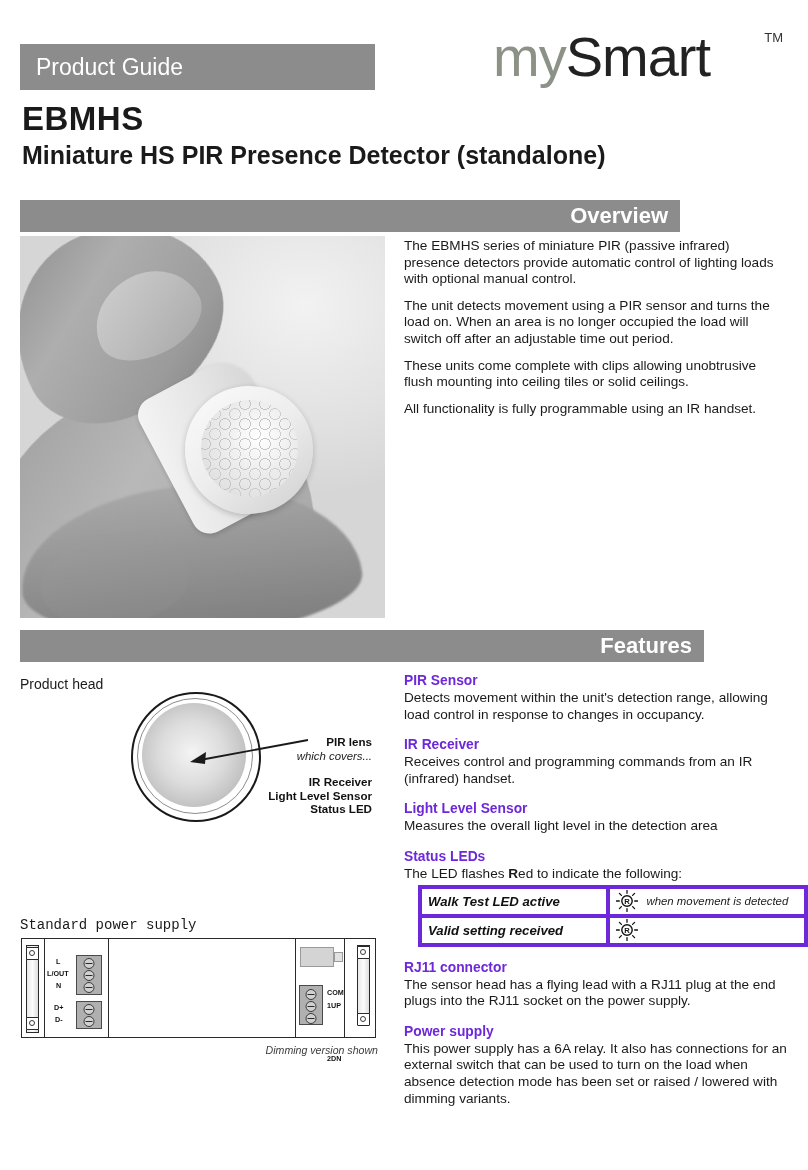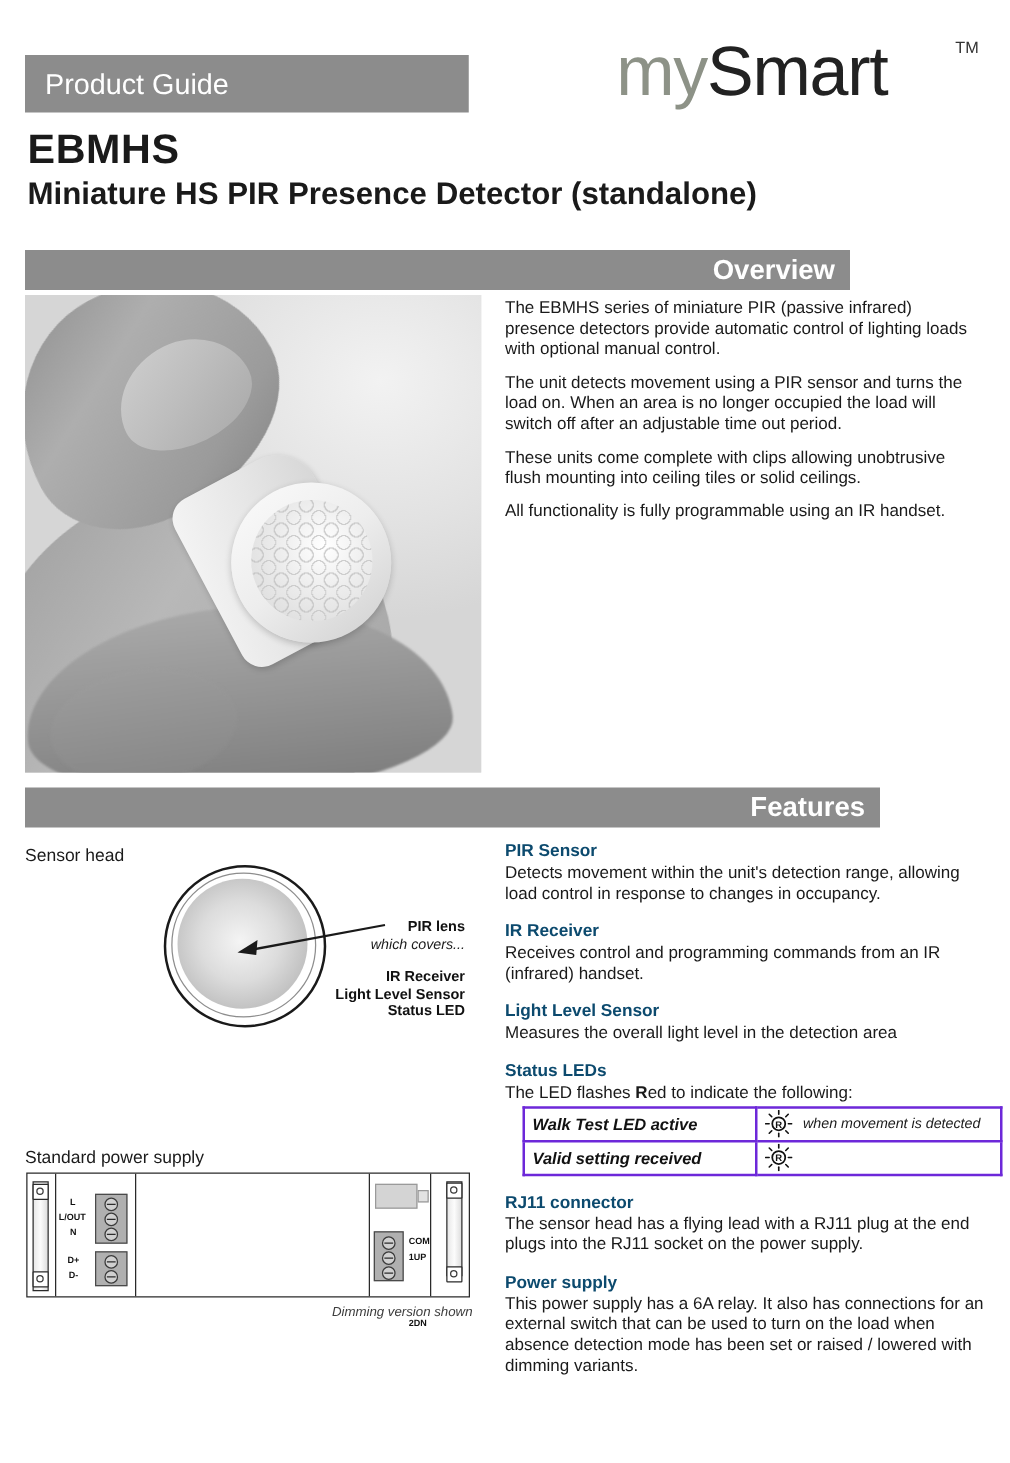--- a/index.html
+++ b/index.html
@@ -205,40 +205,40 @@
     margin: 0 0 10px 0;
     font-size: 13.6px;
     line-height: 16.6px;
     color: #1a1a1a;
   }
   .feat-h {
     margin: 0 0 1px 0;
     font-size: 13.8px;
     font-weight: bold;
     line-height: 17px;
-    color: #0c4a6e;
+    color: #6d28d9;
   }
   .feat-p {
     margin: 0 0 13px 0;
     font-size: 13.6px;
     line-height: 16.6px;
     color: #1a1a1a;
   }
   .feat-p.tight { margin-bottom: 2px; }
   .red-r { color: #1a1a1a; font-weight: bold; }
 
   
   .led-table {
     border-collapse: collapse;
     width: 368px;
     margin: 2px 0 12px 14px;
     table-layout: fixed;
   }
   .led-table td {
-    border: 2px solid #6d28d9;
+    border: 4px solid #6d28d9;
     height: 25px;
     padding: 0 6px;
     vertical-align: middle;
   }
   .led-desc {
     width: 172px;
     font-size: 13.2px;
     font-weight: bold;
     font-style: italic;
     color: #111111;
@@ -263,21 +263,21 @@
     margin-left: 4px;
   }
 
   
   .diagram-label {
     position: absolute;
     font-size: 14px;
     color: #1a1a1a;
   }
   #sensor-head-label { left: 20px; top: 676px; }
-  #power-supply-label { left: 20px; top: 917px; }
+  #power-supply-label { left: 20px; top: 917px; font-family: Liberation Mono, monospace; }
 
   .head-wrap {
     position: absolute;
     left: 130px; top: 690px;
     width: 132px; height: 134px;
   }
   .head-outer {
     position: absolute;
     left: 1px; top: 2px;
     width: 126px; height: 126px;
@@ -486,21 +486,21 @@
     <p class="body">The EBMHS series of miniature PIR (passive infrared) presence detectors provide automatic control of lighting loads with optional manual control.</p>
     <p class="body">The unit detects movement using a PIR sensor and turns the load on. When an area is no longer occupied the load will switch off after an adjustable time out period.</p>
     <p class="body">These units come complete with clips allowing unobtrusive flush mounting into ceiling tiles or solid ceilings.</p>
     <p class="body">All functionality is fully programmable using an IR handset.</p>
   </div>
 
   <div class="section-bar" id="features-bar">
     <span class="section-bar-label">Features</span>
   </div>
 
-  <div class="diagram-label" id="sensor-head-label">Sensor head</div>
+  <div class="diagram-label" id="sensor-head-label">Product head</div>
 
   <div class="head-wrap">
     <div class="head-outer"></div>
     <div class="head-mid"></div>
     <div class="head-lens"></div>
   </div>
 
   <svg class="arrow-svg" viewBox="0 0 130 36">
     <line x1="128" y1="6" x2="20" y2="26" stroke="#1a1a1a" stroke-width="1.8"></line>
     <polygon points="10,28 26,18 25,30" fill="#1a1a1a"></polygon>

